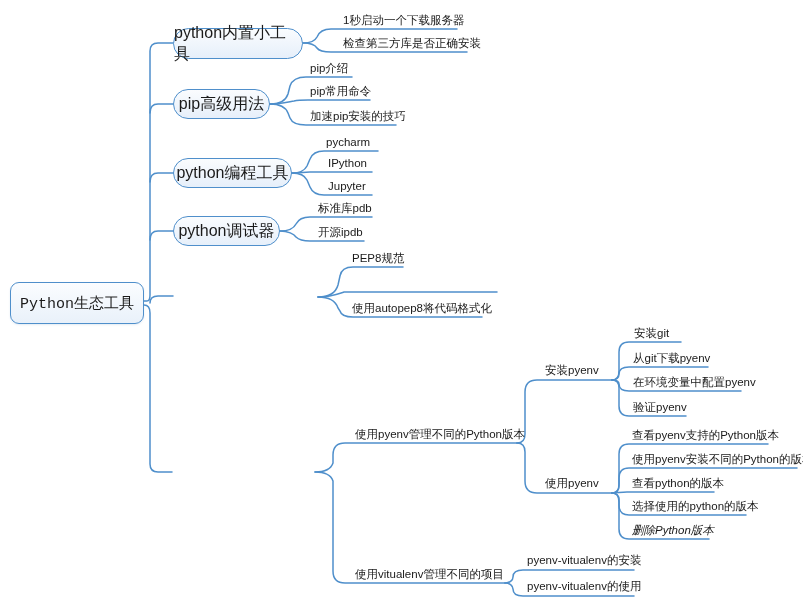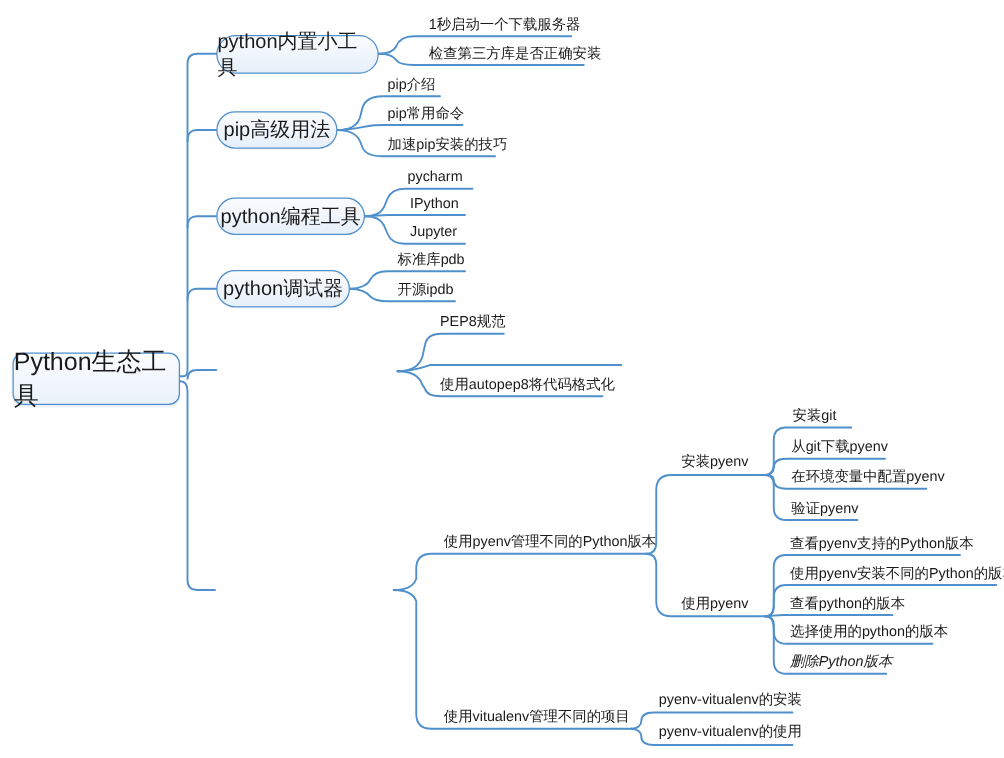--- a/index.html
+++ b/index.html
@@ -9,21 +9,21 @@
     background:#ffffff;
     font-family:"Liberation Sans","DejaVu Sans",sans-serif;
     overflow:hidden;
   }
   .lines{position:absolute;left:0;top:0;width:803px;height:606px;}
   .node{position:absolute;box-sizing:border-box;color:#1a1a1a;}
   .root{
     border:1.6px solid #4f8fcb;border-radius:9px;
     background:linear-gradient(180deg,#fbfdff 0%,#e9f1fa 100%);
     display:flex;align-items:center;justify-content:center;
-    font-size:20px;box-shadow:0 1px 2px rgba(80,130,180,.15);
+    font-size:15px;box-shadow:0 1px 2px rgba(80,130,180,.15);font-family:Liberation Mono, monospace;
   }
   .pill{
     border:1.5px solid #4f8fcb;border-radius:16px;
     background:linear-gradient(180deg,#fafcfe 0%,#e6effa 100%);
     display:flex;align-items:center;justify-content:center;
     font-size:16px;
   }
   .leaf{
     font-size:11.5px;line-height:15px;height:15px;white-space:nowrap;
     color:#1a1a1a;

